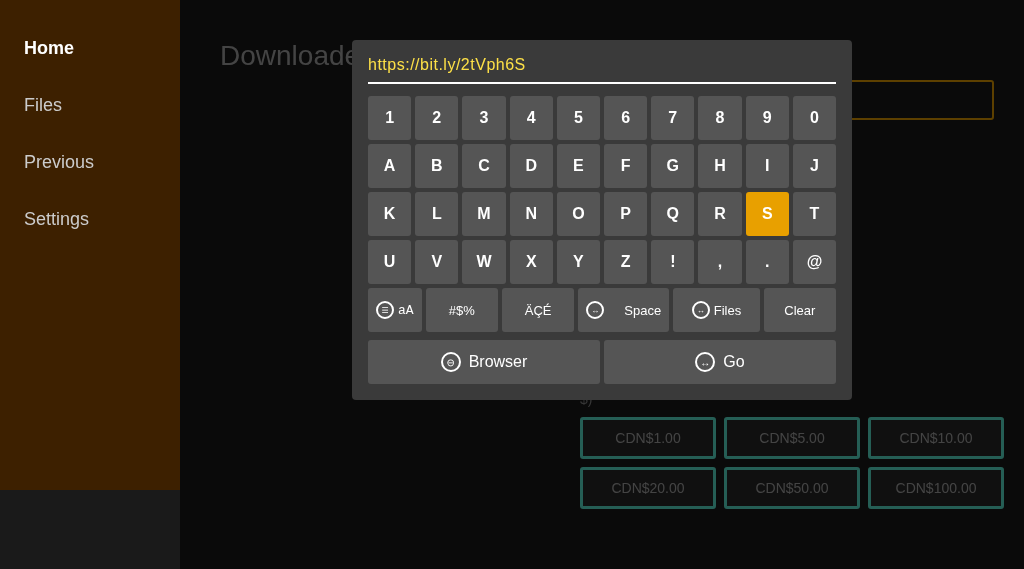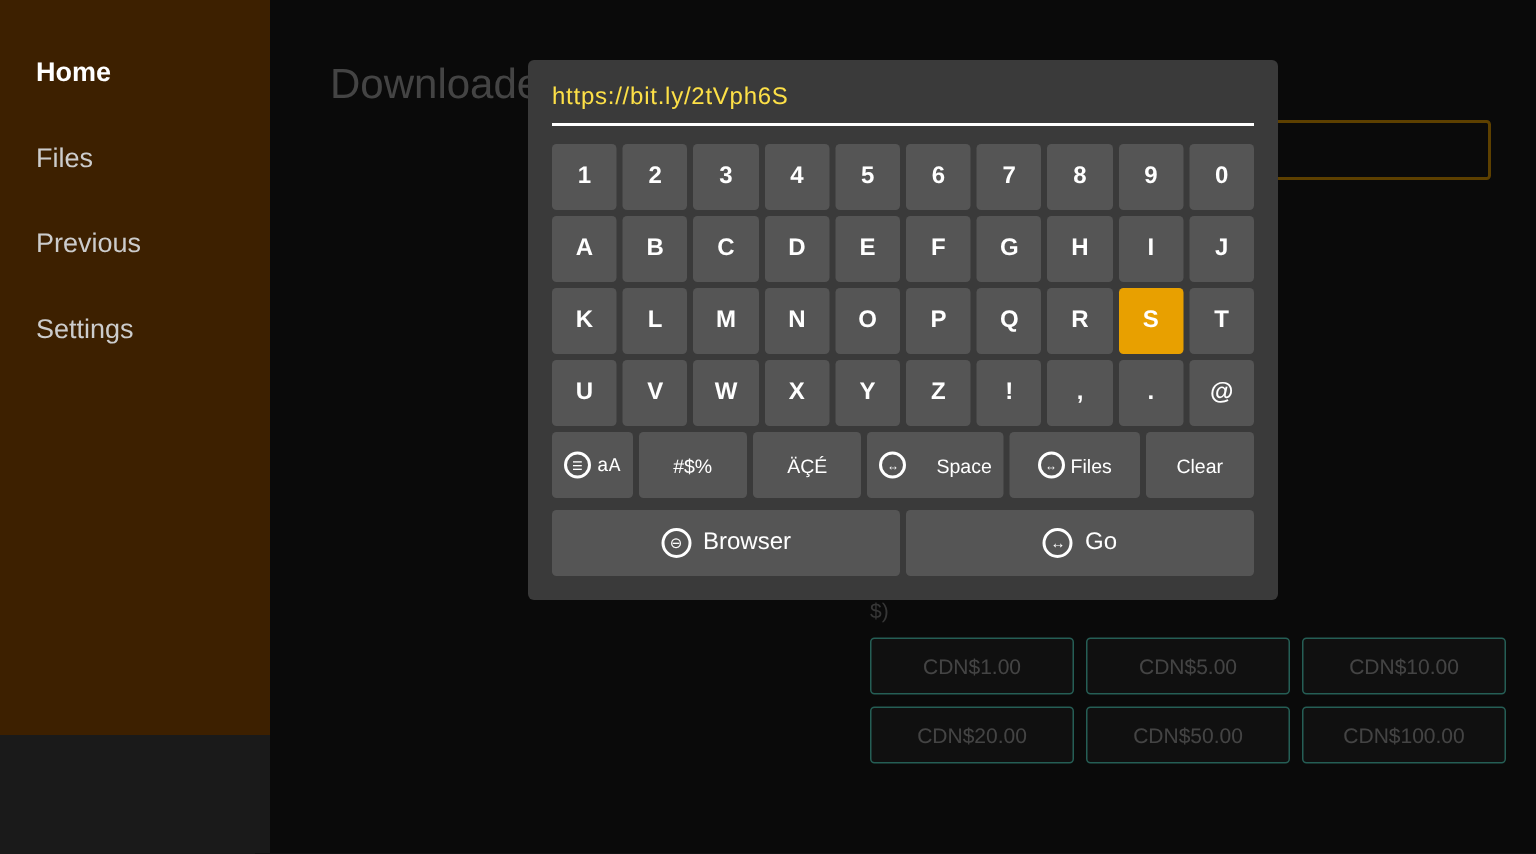--- a/index.html
+++ b/index.html
@@ -77,21 +77,21 @@
 
     .donation-grid {
       display: grid;
       grid-template-columns: repeat(3, 1fr);
       gap: 8px;
     }
 
     .donation-btn {
       background: #2a2a2a;
       color: #aaa;
-      border: 1px solid #5eead4;
+      border: 3px solid #5eead4;
       padding: 10px;
       text-align: center;
       font-size: 14px;
       border-radius: 3px;
     }
 
     
     .overlay {
       position: absolute;
       top: 0; left: 0; right: 0; bottom: 0;

